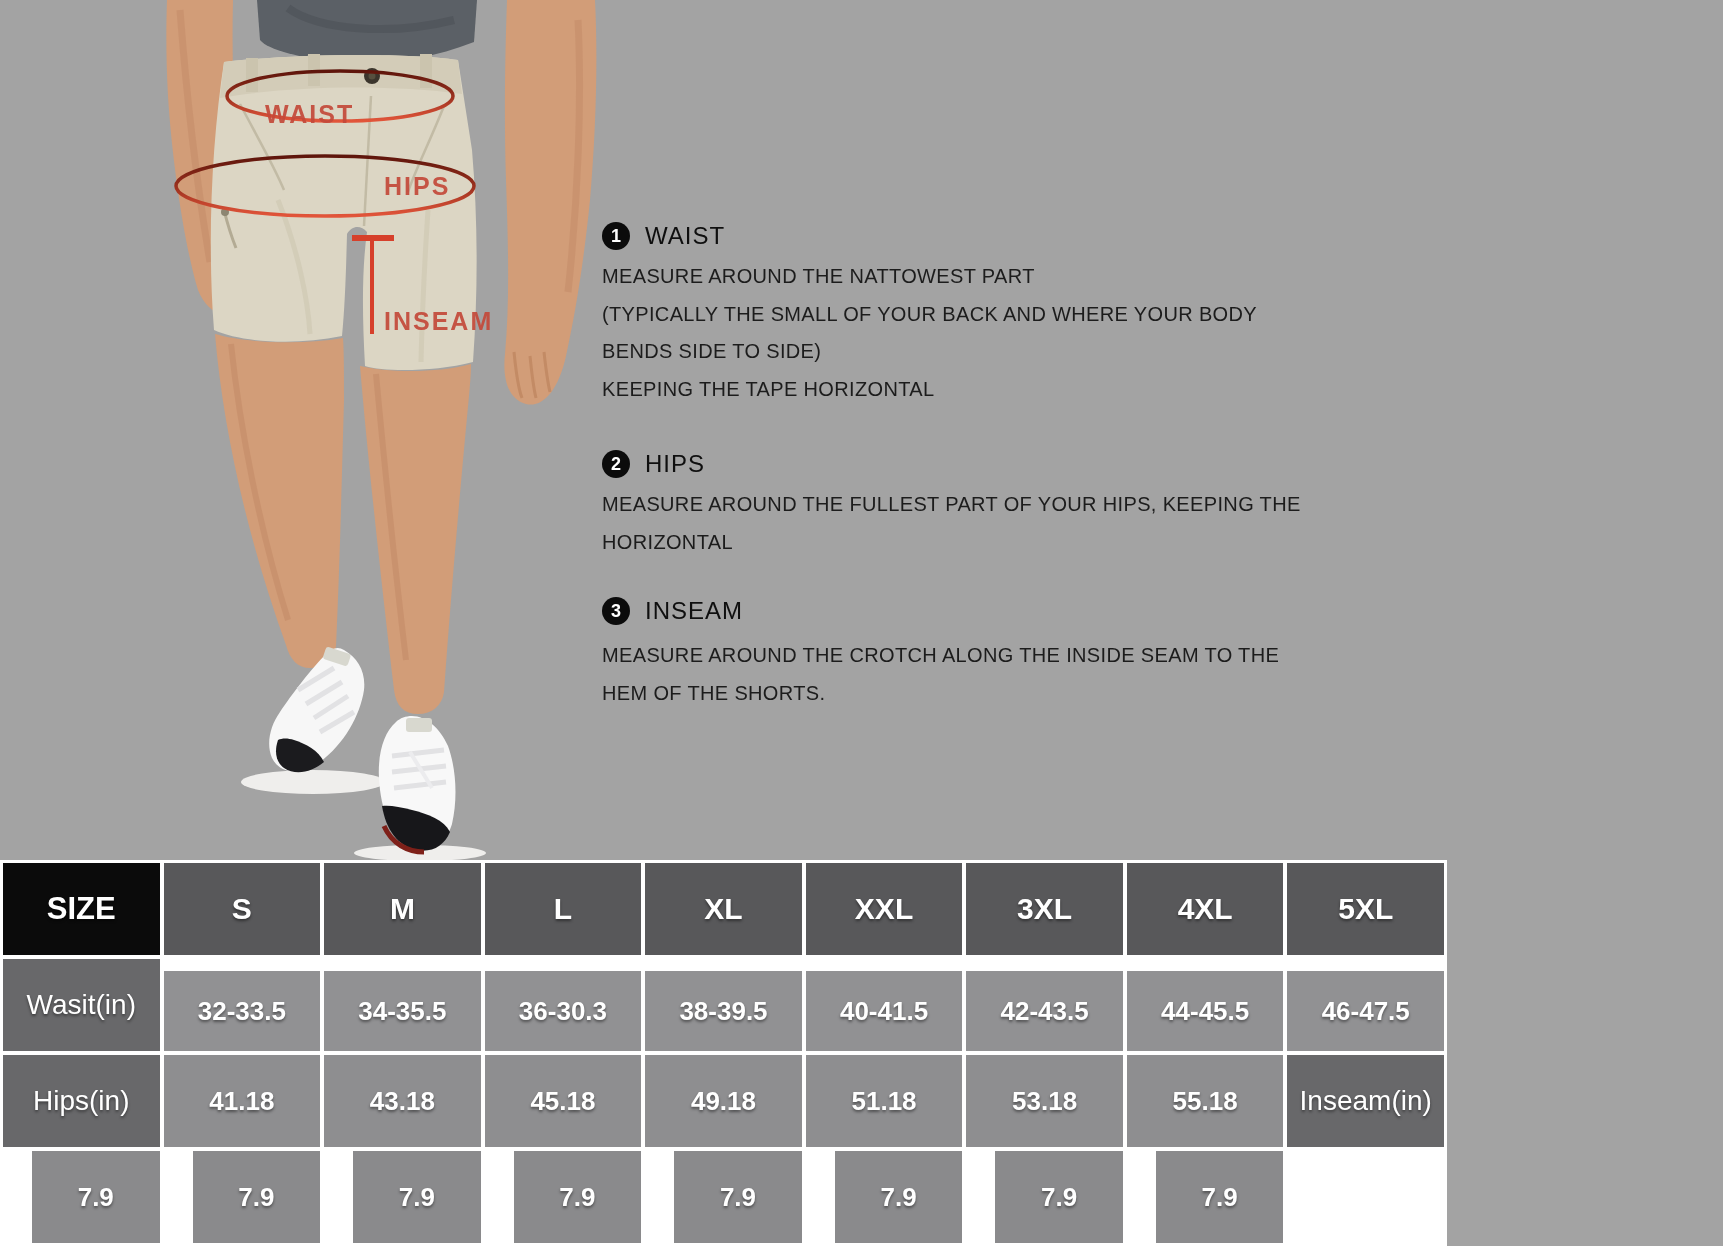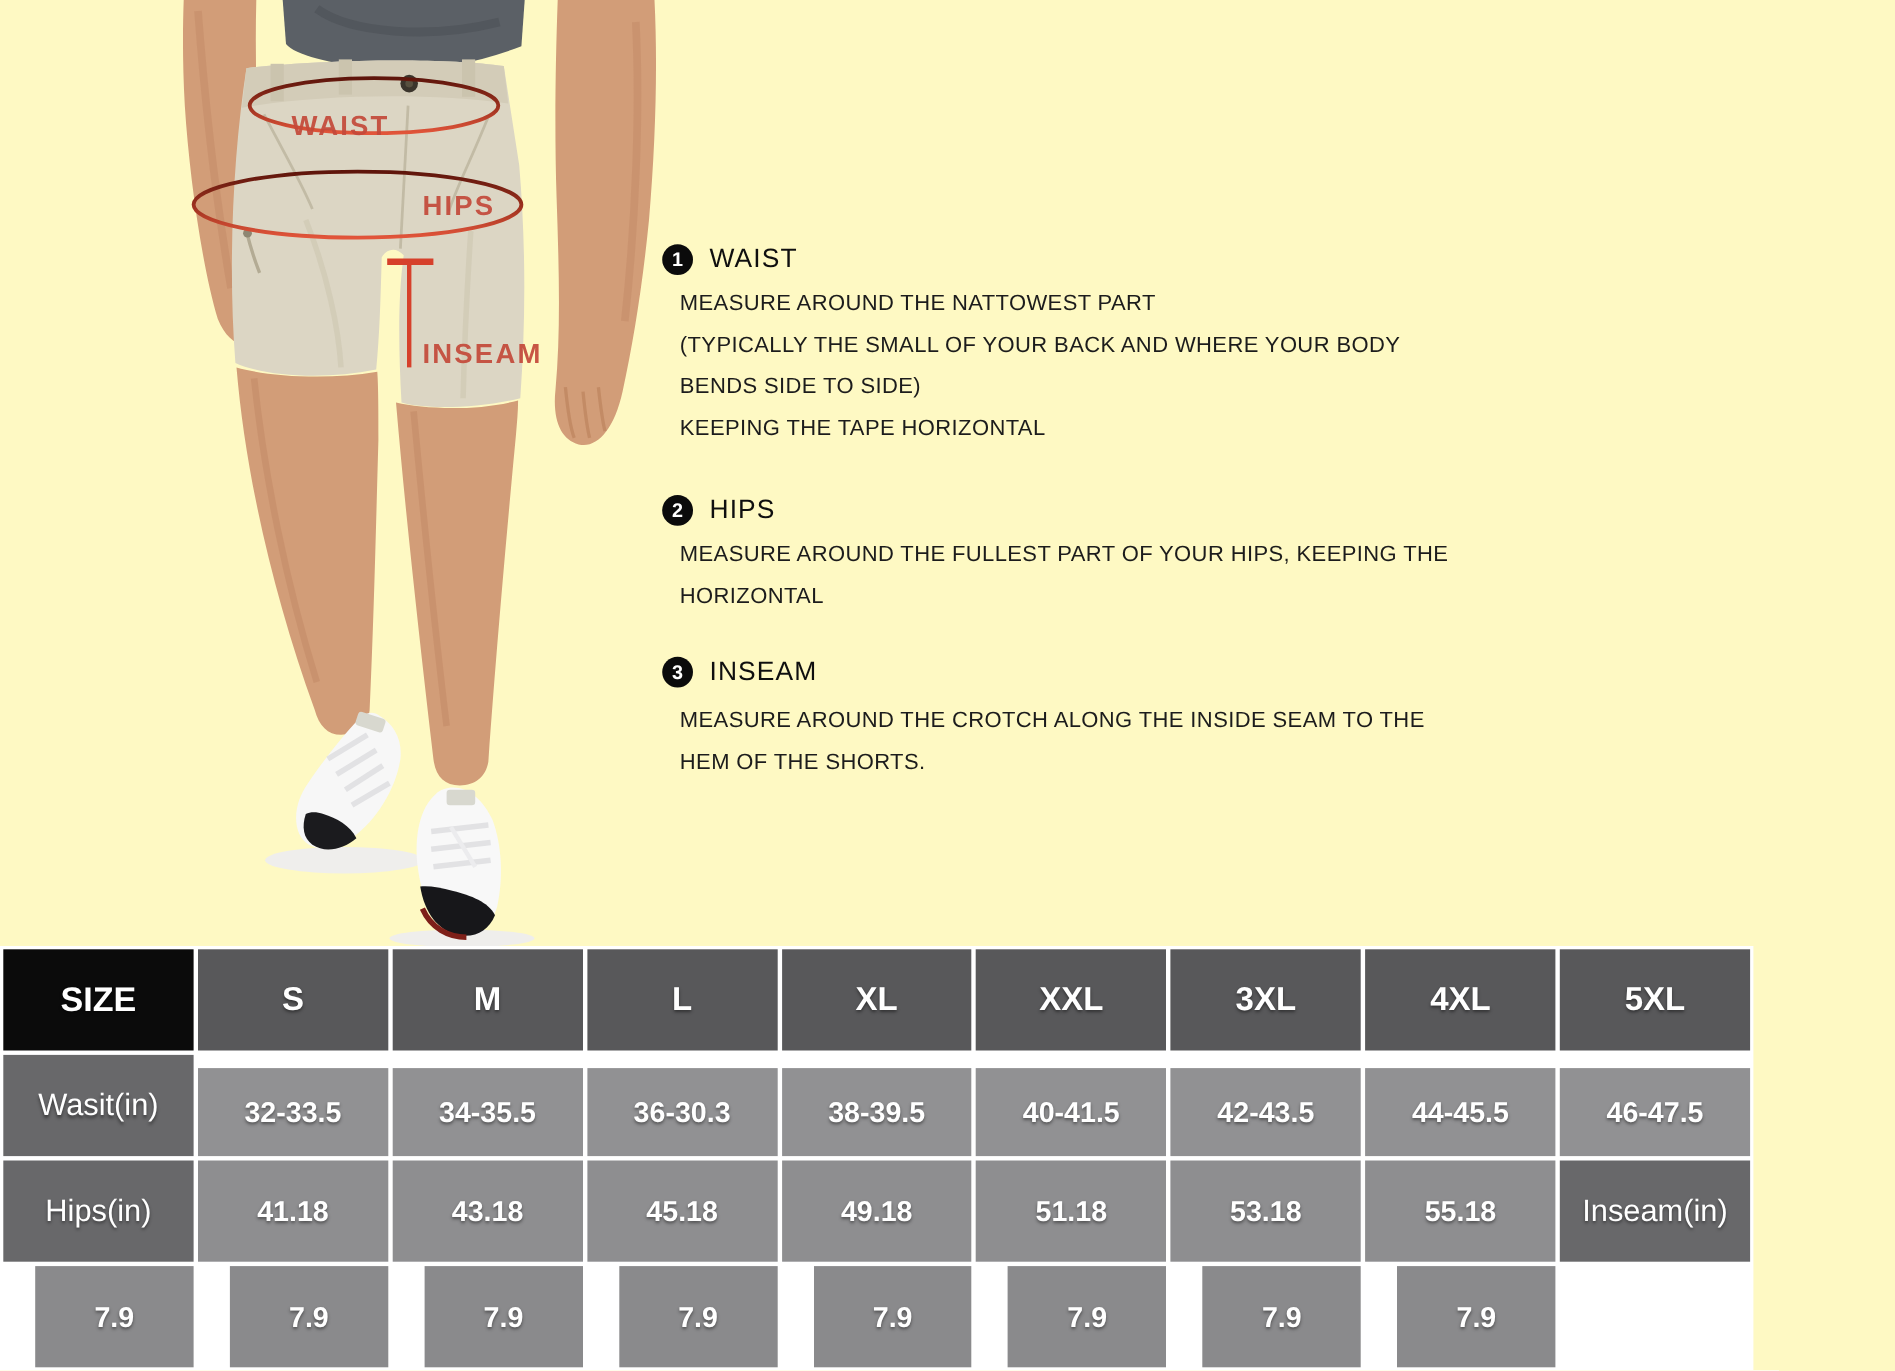--- a/index.html
+++ b/index.html
@@ -1,36 +1,36 @@
 <!DOCTYPE html>
 <html><head>
 <meta charset="utf-8">
 <style>
   html,body{margin:0;padding:0;background:#ffffff;}
   .canvas{
-    position:relative;width:1723px;height:1246px;background:#fef9c3;
+    position:relative;width:1723px;height:1246px;background:#a3a3a3;
     font-family:"Liberation Sans",sans-serif;overflow:hidden;
   }
   
   .photo{position:absolute;left:128px;top:0;width:470px;height:860px;}
   
   .instructions{position:absolute;left:602px;top:222px;width:850px;color:#1b1b1b;}
   .sec-heading{display:flex;align-items:center;gap:15px;height:28px;margin:0 0 8px 0;}
   .bullet{
     width:28px;height:28px;border-radius:50%;background:#0b0b0b;color:#ffffff;
     font-size:18px;font-weight:bold;display:flex;align-items:center;justify-content:center;flex:0 0 28px;
   }
   .sec-title{font-size:24px;letter-spacing:1px;color:#0f0f0f;}
-  .sec-lines{font-size:20px;line-height:37.5px;letter-spacing:0.35px;color:#1c1c1c;margin-left:16px;}
+  .sec-lines{font-size:20px;line-height:37.5px;letter-spacing:0.35px;color:#1c1c1c;}
   .sec-2{margin-top:42px;}
   .sec-3{margin-top:36px;}
   .sec-3 .sec-lines{margin-top:12px;}
   
   .size-table{
-    position:absolute;left:0;top:860px;width:1594px;height:386px;box-sizing:border-box;
+    position:absolute;left:0;top:860px;width:1447px;height:386px;box-sizing:border-box;
     background:#ffffff;display:grid;grid-template-columns:repeat(9,1fr);
     grid-template-rows:repeat(4,1fr);gap:4px;padding:3px;
   }
   .cell{
     display:flex;align-items:center;justify-content:center;color:#ffffff;
     text-shadow:0 2px 3px rgba(0,0,0,0.45);
   }
   .cell.size-head{background:#0b0b0b;font-size:31px;font-weight:700;}
   .cell.head{background:#58585a;font-size:30px;font-weight:700;}
   .cell.rowlabel{background:#68686a;font-size:28px;font-weight:400;}

